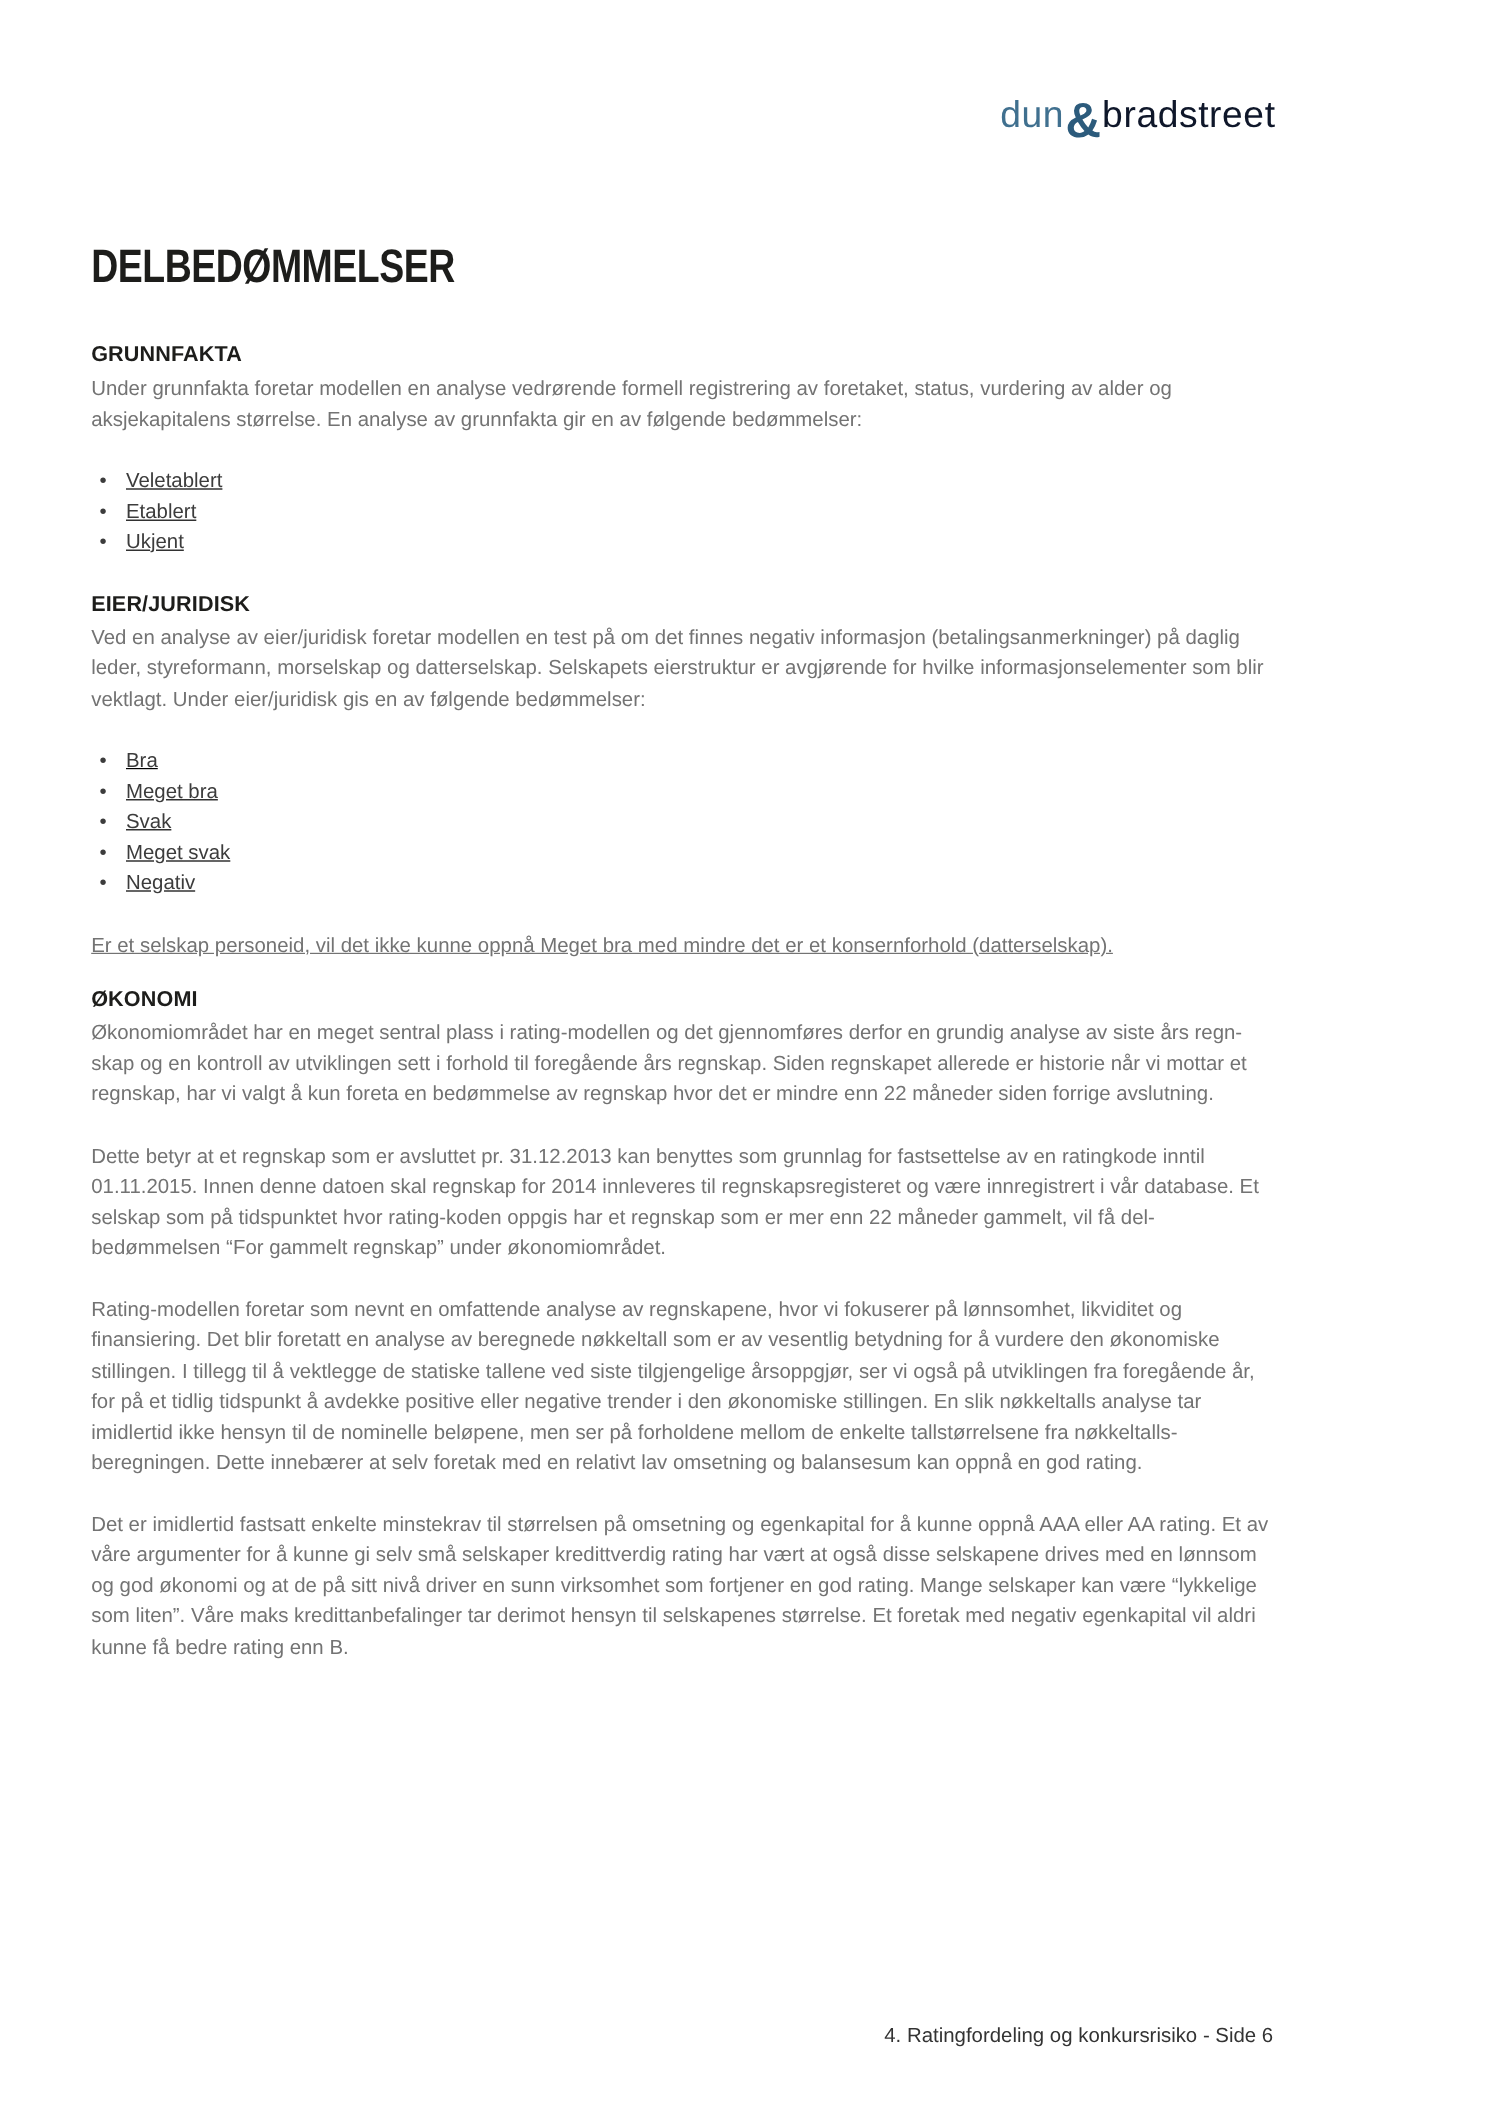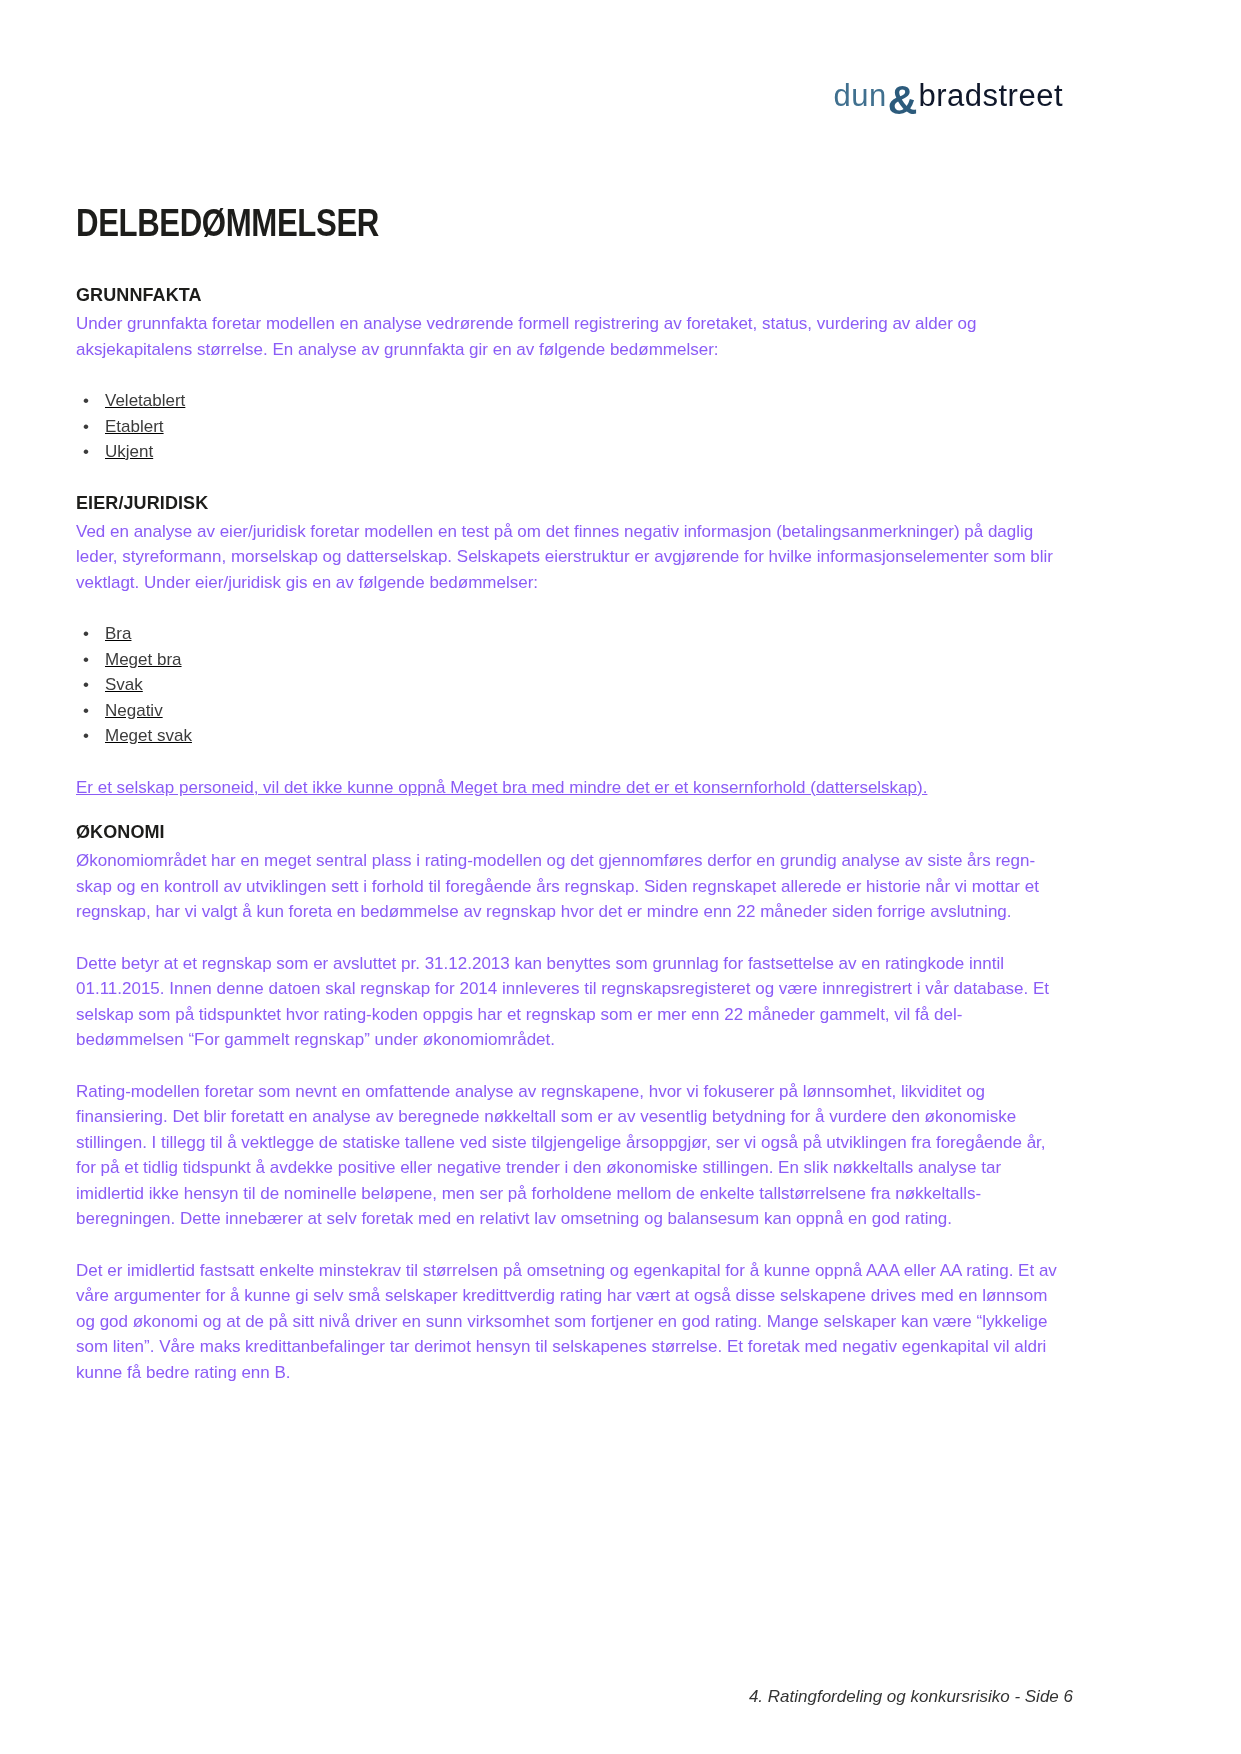--- a/index.html
+++ b/index.html
@@ -26,35 +26,35 @@
     margin:0 0 41px 0; font-size:39px; font-weight:bold; color:#1d1d1b;
     letter-spacing:-0.5px; line-height:1; white-space:nowrap;
     transform:scaleX(0.8); transform-origin:left center;
   }
 
   h2.sec {
     font-size:18px; font-weight:bold; color:#1d1d1b;
     margin:0 0 3px 0; line-height:25px; letter-spacing:0.1px;
   }
   p.body {
-    font-size:17px; line-height:25.5px; color:#8b5cf6;
+    font-size:17px; line-height:25.5px; color:#737373;
     margin:0 0 26px 0;
   }
   p.body.note { margin-bottom:20px;text-decoration:underline; }
 
   ul.opts { list-style:none; margin:0 0 26px 0; padding:0;text-decoration:underline; }
   ul.opts li {
     font-size:17px; line-height:25.5px; color:#3c3c3c;
     padding-left:29px; position:relative;
   }
   ul.opts li::before { content:"\2022"; position:absolute; left:7px; top:0; color:#3c3c3c; }
 
   .page-footer {
-    position:absolute; top:1684px; right:168px;
-    font-size:17px; line-height:25px; color:#333333; text-align:right;font-style:italic;
+    position:absolute; top:1684px; right:180px;
+    font-size:17px; line-height:25px; color:#333333; text-align:right;
   }
 </style>
 </head>
 <body>
 
 <div class="page">
 
   <header class="logo">
     <span class="logo-dun">dun</span>
     <span class="logo-amp">&amp;</span>
@@ -75,22 +75,22 @@
       </ul>
     </section>
 
     <section>
       <h2 class="sec">EIER/JURIDISK</h2>
       <p class="body">Ved en analyse av eier/juridisk foretar modellen en test på om det finnes negativ informasjon (betalingsanmerkninger) på daglig leder, styreformann, morselskap og datterselskap. Selskapets eierstruktur er avgjørende for hvilke informasjonselementer som blir vektlagt. Under eier/juridisk gis en av følgende bedømmelser:</p>
       <ul class="opts">
         <li>Bra</li>
         <li>Meget bra</li>
         <li>Svak</li>
+        <li>Meget svak</li>
         <li>Negativ</li>
-        <li>Meget svak</li>
       </ul>
       <p class="body note">Er et selskap personeid, vil det ikke kunne oppnå Meget bra med mindre det er et konsernforhold (datterselskap).</p>
     </section>
 
     <section>
       <h2 class="sec">ØKONOMI</h2>
       <p class="body">Økonomiområdet har en meget sentral plass i rating-modellen og det gjennomføres derfor en grundig analyse av siste års regn- skap og en kontroll av utviklingen sett i forhold til foregående års regnskap. Siden regnskapet allerede er historie når vi mottar et regnskap, har vi valgt å kun foreta en bedømmelse av regnskap hvor det er mindre enn 22 måneder siden forrige avslutning.</p>
       <p class="body">Dette betyr at et regnskap som er avsluttet pr. 31.12.2013 kan benyttes som grunnlag for fastsettelse av en ratingkode inntil 01.11.2015. Innen denne datoen skal regnskap for 2014 innleveres til regnskapsregisteret og være innregistrert i vår database. Et selskap som på tidspunktet hvor rating-koden oppgis har et regnskap som er mer enn 22 måneder gammelt, vil få del- bedømmelsen “For gammelt regnskap” under økonomiområdet.</p>
       <p class="body">Rating-modellen foretar som nevnt en omfattende analyse av regnskapene, hvor vi fokuserer på lønnsomhet, likviditet og finansiering. Det blir foretatt en analyse av beregnede nøkkeltall som er av vesentlig betydning for å vurdere den økonomiske stillingen. I tillegg til å vektlegge de statiske tallene ved siste tilgjengelige årsoppgjør, ser vi også på utviklingen fra foregående år, for på et tidlig tidspunkt å avdekke positive eller negative trender i den økonomiske stillingen. En slik nøkkeltalls analyse tar imidlertid ikke hensyn til de nominelle beløpene, men ser på forholdene mellom de enkelte tallstørrelsene fra nøkkeltalls- beregningen. Dette innebærer at selv foretak med en relativt lav omsetning og balansesum kan oppnå en god rating.</p>
       <p class="body">Det er imidlertid fastsatt enkelte minstekrav til størrelsen på omsetning og egenkapital for å kunne oppnå AAA eller AA rating. Et av våre argumenter for å kunne gi selv små selskaper kredittverdig rating har vært at også disse selskapene drives med en lønnsom og god økonomi og at de på sitt nivå driver en sunn virksomhet som fortjener en god rating. Mange selskaper kan være “lykkelige som liten”. Våre maks kredittanbefalinger tar derimot hensyn til selskapenes størrelse. Et foretak med negativ egenkapital vil aldri kunne få bedre rating enn B.</p>

